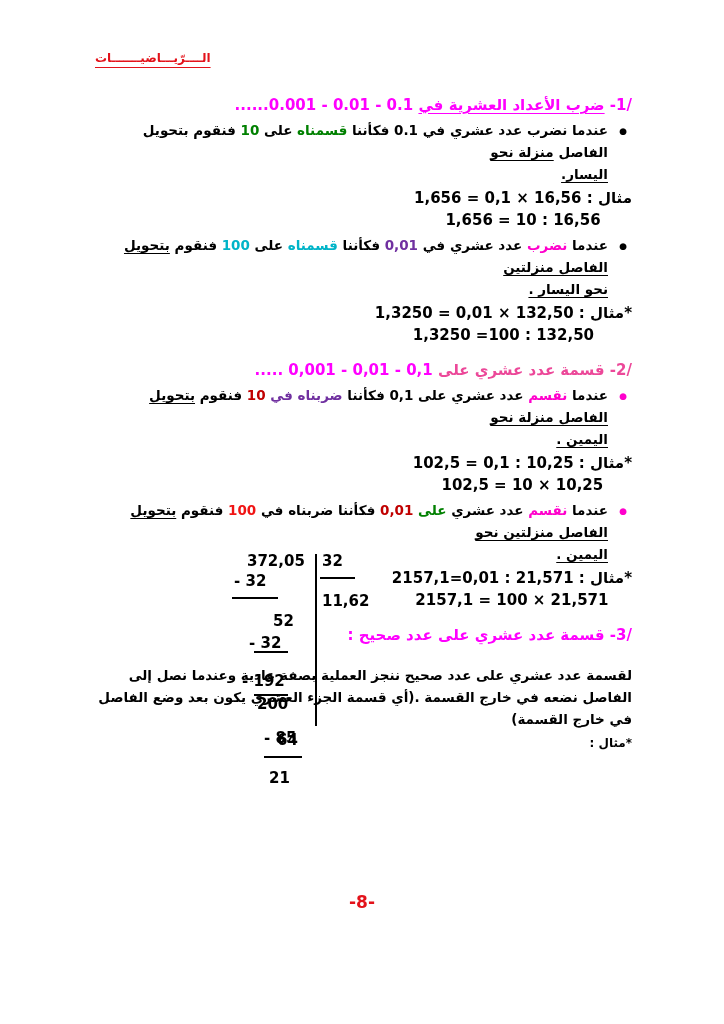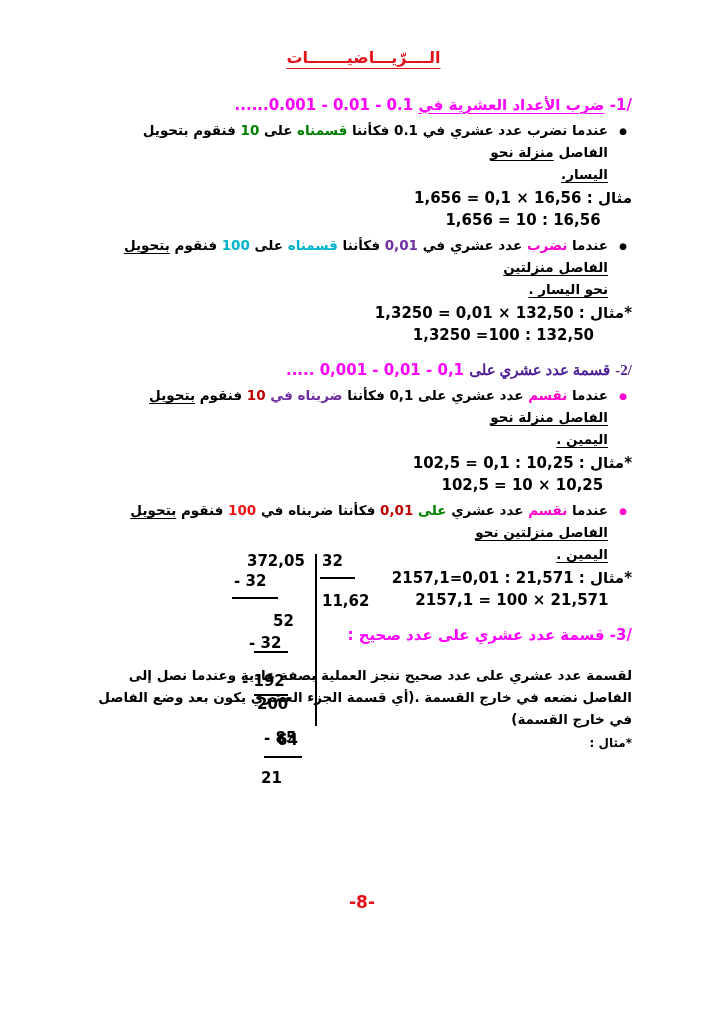--- a/index.html
+++ b/index.html
@@ -2,25 +2,25 @@
 <html lang="ar"><head>
 <meta charset="utf-8">
 <style>
   html,body{margin:0;padding:0;background:#ffffff;}
   .page{
     position:relative;width:724px;height:1024px;background:#ffffff;overflow:hidden;
     font-family:"DejaVu Sans",sans-serif;font-weight:700;color:#000;direction:rtl;
   }
   .content{padding:44px 92px 0 95px;}
   .title{
-    text-align:center;color:#e3121a;font-size:16px;line-height:28px;
+    text-align:left;color:#e3121a;font-size:12px;line-height:28px;
     text-decoration:underline;text-underline-offset:5px;margin-bottom:22px;
   }
   .sec-h{font-size:15px;line-height:22px;margin-top:13px;}
-  .c-red{color:#4c1d95;font-family:Liberation Serif, serif;}
+  .c-red{color:#ec4899;}
   .c-mag{color:#ff00ff;}
   .c-pink{color:#ff00cc;}
   .c-blue{color:#000000;text-align:center;}
   .c-green{color:#008000;}
   .c-cyan{color:#00b4c8;}
   .c-purp{color:#7030a0;}
   .c-dred{color:#c00000;}
   .c-bred{color:#f01414;}
   .u{text-decoration:underline;text-underline-offset:3px;}
   .bullet{
@@ -46,21 +46,21 @@
   .ln1{left:7px;top:47px;width:46px;}
   .row1{left:48px;top:62px;}
   .row2{left:24px;top:84px;}
   .ln2{left:29px;top:101px;width:34px;}
   .row3{left:32px;top:116px;margin-top:29px;}
   .row4{left:17px;top:122px;}
   .ln3{left:29px;top:144px;width:34px;}
   .row5{left:39px;top:179px;}
   .row6{left:52px;top:181px;}
   .ln4{left:39px;top:206px;width:38px;}
-  .row7{left:36px;top:219px;}
+  .row7{left:44px;top:219px;}
   .pagenum{position:absolute;left:0;top:892px;width:724px;text-align:center;color:#e3121a;font-size:17px;direction:ltr;}
 </style>
 </head>
 <body>
 
 <div class="page">
   <div class="content">
 
     <div class="title">الــــرّيـــاضيـــــــات</div>
 

